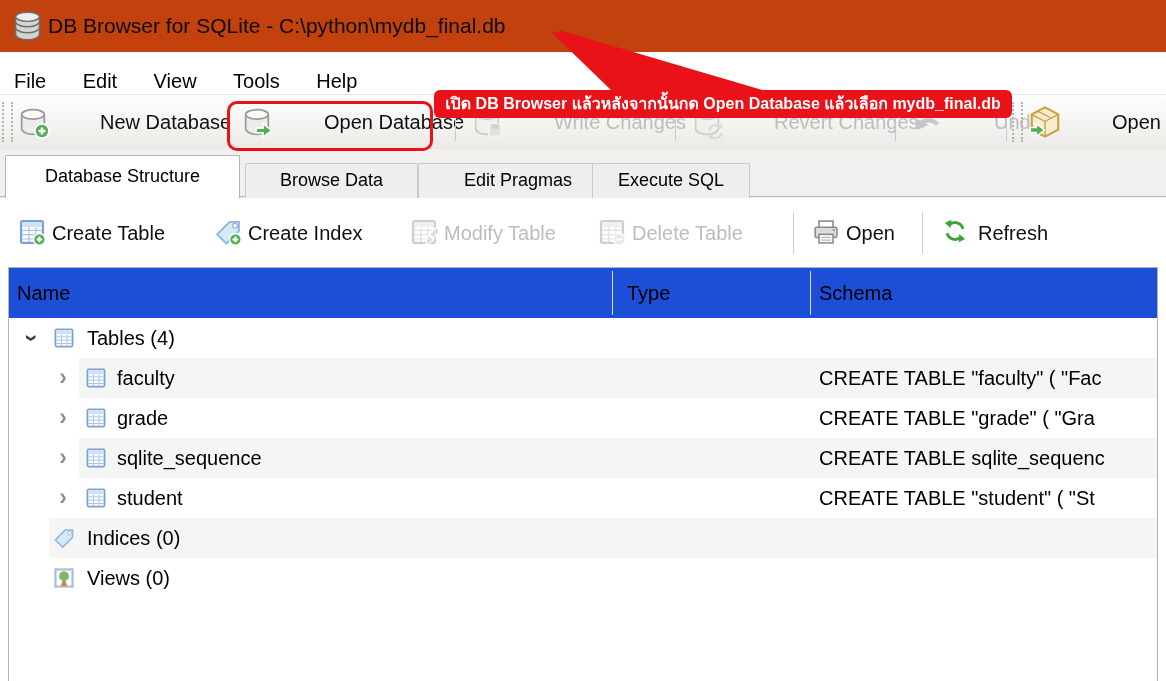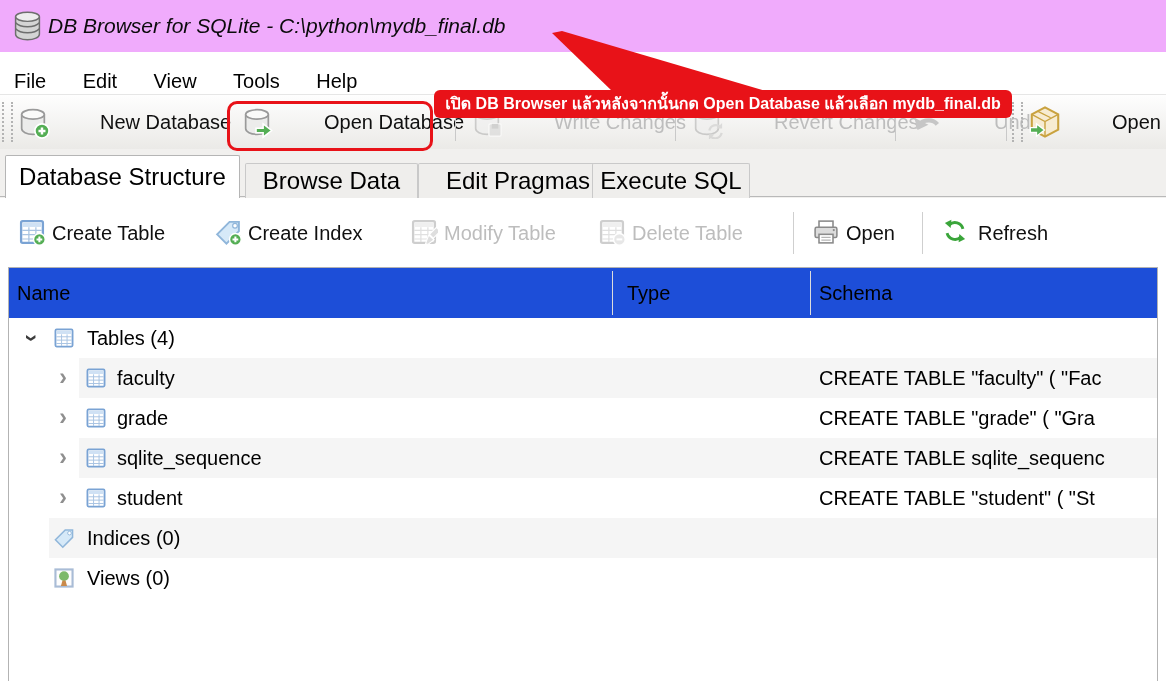--- a/index.html
+++ b/index.html
@@ -2,41 +2,41 @@
 <html><head>
 <meta charset="utf-8">
 <style>
   html,body{margin:0;padding:0;}
   body{
     width:1166px;height:681px;position:relative;overflow:hidden;
     background:#fff;font-family:"Liberation Sans",sans-serif;color:#111;
     -webkit-font-smoothing:antialiased;
   }
   
-  .titlebar{position:absolute;left:0;top:0;width:1166px;height:52px;background:#f0abfc;font-style:italic;}
+  .titlebar{position:absolute;left:0;top:0;width:1166px;height:52px;background:#c2410c;}
   .titlebar .appicon{position:absolute;left:11px;top:8px;}
   .titlebar .title{position:absolute;left:48px;top:0;height:52px;line-height:52px;font-size:21px;color:#0b0b0b;white-space:nowrap;}
   
   .menubar{position:absolute;left:0;top:60px;width:1166px;height:42px;background:#ffffff;}
   .menubar .mitem{display:inline-block;height:42px;line-height:42px;font-size:20px;color:#000;padding:0 16px;cursor:default;}
   .menubar .mitem:first-child{margin-left:-2px;}
   
   .toolbar1{position:absolute;left:0;top:94px;width:1166px;height:54px;
     background:linear-gradient(#fefefe,#ebeae7);border-top:1px solid #e6e6e6;border-bottom:1px solid #adadad;}
   .tb-btn{position:absolute;top:0;height:54px;white-space:nowrap;}
   .tb-btn .ic{position:absolute;top:10px;left:0;}
   .tb-btn .lbl{position:absolute;left:40px;top:0;height:54px;line-height:54px;font-size:20px;color:#101010;margin-left:44px;}
   .tb-btn.dis .lbl{color:#bdbdbd;}
   .tb-sep{position:absolute;top:8px;width:1px;height:38px;background:#c9c9c9;}
   .grip{position:absolute;top:7px;width:7px;height:40px;border-left:2px dotted #b3b3b3;border-right:2px dotted #b3b3b3;}
   .dd-arrow{position:absolute;left:431px;top:131px;width:0;height:0;border:6px solid transparent;border-top:7px solid #1a1a1a;}
   
   .tabstrip{position:absolute;left:0;top:149px;width:1166px;height:49px;background:#f1f0ee;}
   .tabline{position:absolute;left:0;top:47px;width:1166px;height:1px;background:#b9b9b9;}
-  .tab{position:absolute;box-sizing:border-box;text-align:center;font-size:24px;color:#000;cursor:default;}
+  .tab{position:absolute;box-sizing:border-box;text-align:center;font-size:18px;color:#000;cursor:default;}
   .tab.inactive{top:14px;height:35px;line-height:33px;background:#efeeec;border:1px solid #c9c9c9;border-bottom:none;border-radius:2px 2px 0 0;}
   .tab.active{top:6px;height:43px;line-height:41px;background:#ffffff;border:1px solid #b5b5b5;border-bottom:none;border-radius:2px 2px 0 0;z-index:2;}
   
   .content{position:absolute;left:0;top:198px;width:1166px;height:483px;background:#fff;}
   
   .toolbar2{position:absolute;left:0;top:8px;width:1166px;height:54px;}
   .t2-btn{position:absolute;top:0;height:54px;white-space:nowrap;}
   .t2-btn .ic{position:absolute;top:12px;left:0;}
   .t2-btn .lbl{position:absolute;left:34px;top:0;height:54px;line-height:54px;font-size:20px;color:#101010;}
   .t2-btn.dis .lbl{color:#bdbdbd;}

